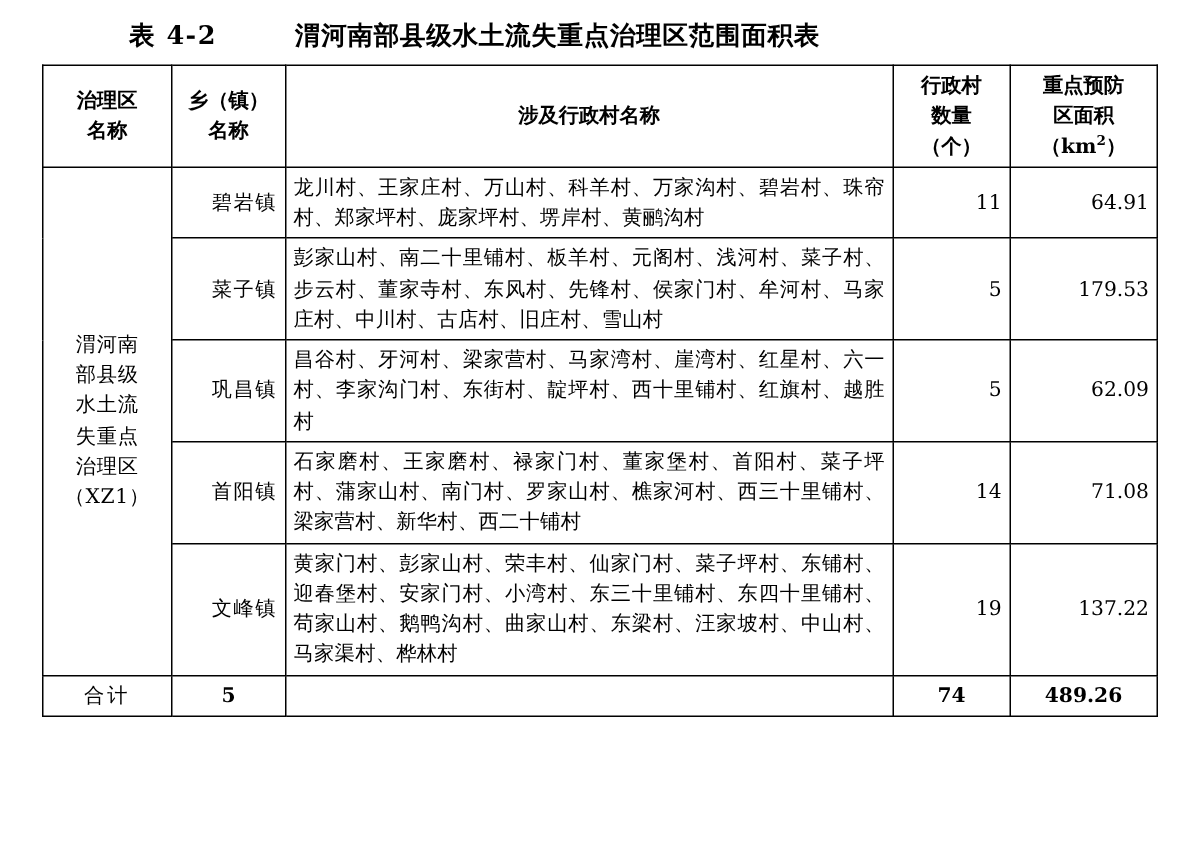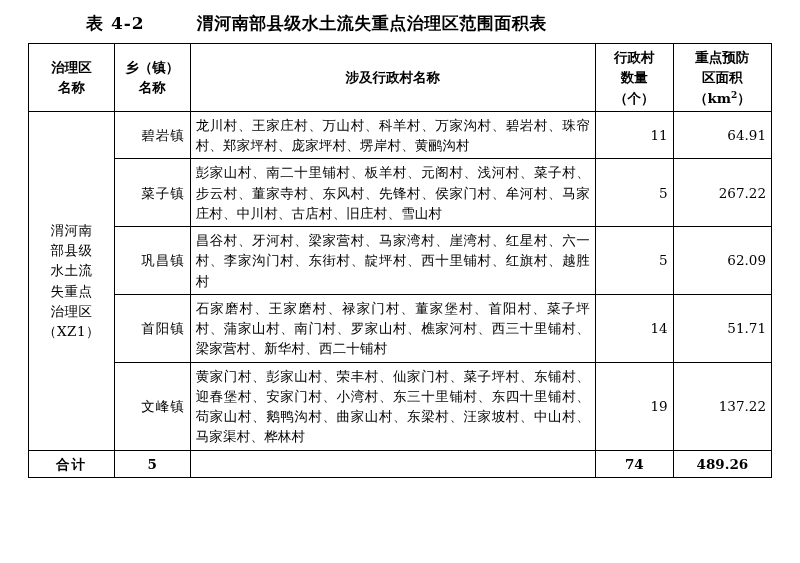--- a/index.html
+++ b/index.html
@@ -84,21 +84,21 @@
     font-size: 13.5px;
     line-height: 1.65;
     letter-spacing: 0.2px;
   }
   .num-cell {
     text-align: right;
     font-size: 14px;
   }
   .total-label {
     text-align: center;
-    font-weight: bold;
+    font-weight: normal;
     font-size: 14px;
     letter-spacing: 2px;
   }
   .total-num {
     text-align: center;
     font-weight: bold;
     font-size: 14px;
   }
   .blank-cell { }
   sup { font-size: 9px; vertical-align: super; }
@@ -156,33 +156,33 @@
         </td>
         <td class="town-cell">碧岩镇</td>
         <td class="villages-cell">龙川村、王家庄村、万山村、科羊村、万家沟村、碧岩村、珠帘村、郑家坪村、庞家坪村、塄岸村、黄鹂沟村</td>
         <td class="num-cell">11</td>
         <td class="num-cell">64.91</td>
       </tr>
       <tr>
         <td class="town-cell">菜子镇</td>
         <td class="villages-cell">彭家山村、南二十里铺村、板羊村、元阁村、浅河村、菜子村、步云村、董家寺村、东风村、先锋村、侯家门村、牟河村、马家庄村、中川村、古店村、旧庄村、雪山村</td>
         <td class="num-cell">5</td>
-        <td class="num-cell">267.22</td>
+        <td class="num-cell">179.53</td>
       </tr>
       <tr>
         <td class="town-cell">巩昌镇</td>
         <td class="villages-cell">昌谷村、牙河村、梁家营村、马家湾村、崖湾村、红星村、六一村、李家沟门村、东街村、靛坪村、西十里铺村、红旗村、越胜村</td>
         <td class="num-cell">5</td>
         <td class="num-cell">62.09</td>
       </tr>
       <tr>
         <td class="town-cell">首阳镇</td>
         <td class="villages-cell">石家磨村、王家磨村、禄家门村、董家堡村、首阳村、菜子坪村、蒲家山村、南门村、罗家山村、樵家河村、西三十里铺村、梁家营村、新华村、西二十铺村</td>
         <td class="num-cell">14</td>
-        <td class="num-cell">51.71</td>
+        <td class="num-cell">71.08</td>
       </tr>
       <tr>
         <td class="town-cell">文峰镇</td>
         <td class="villages-cell">黄家门村、彭家山村、荣丰村、仙家门村、菜子坪村、东铺村、迎春堡村、安家门村、小湾村、东三十里铺村、东四十里铺村、苟家山村、鹅鸭沟村、曲家山村、东梁村、汪家坡村、中山村、马家渠村、桦林村</td>
         <td class="num-cell">19</td>
         <td class="num-cell">137.22</td>
       </tr>
       <tr>
         <td class="total-label">合计</td>
         <td class="total-num">5</td>

